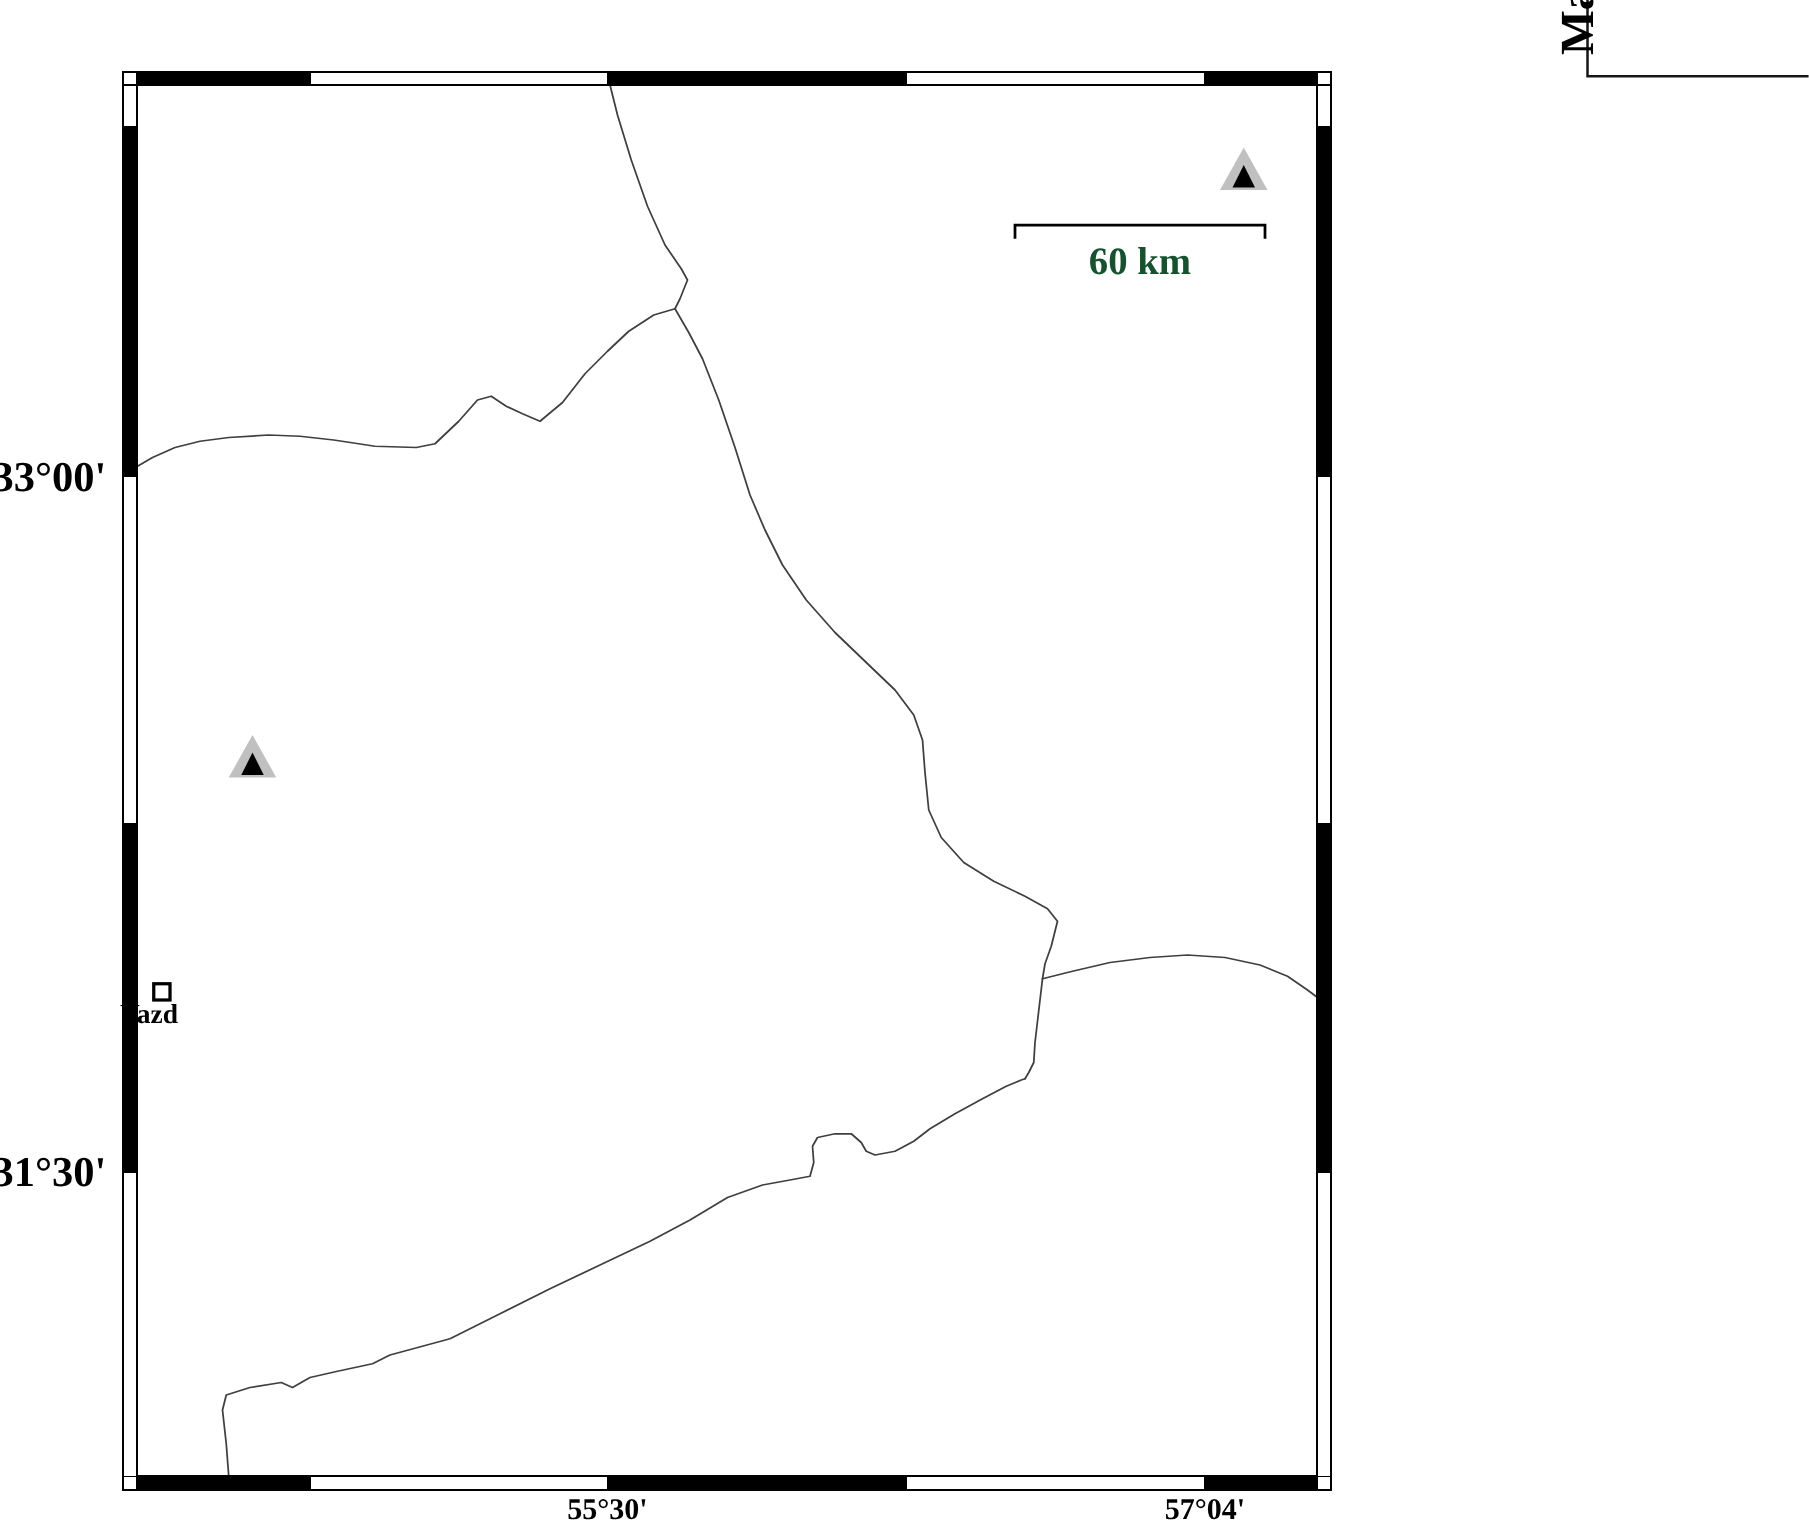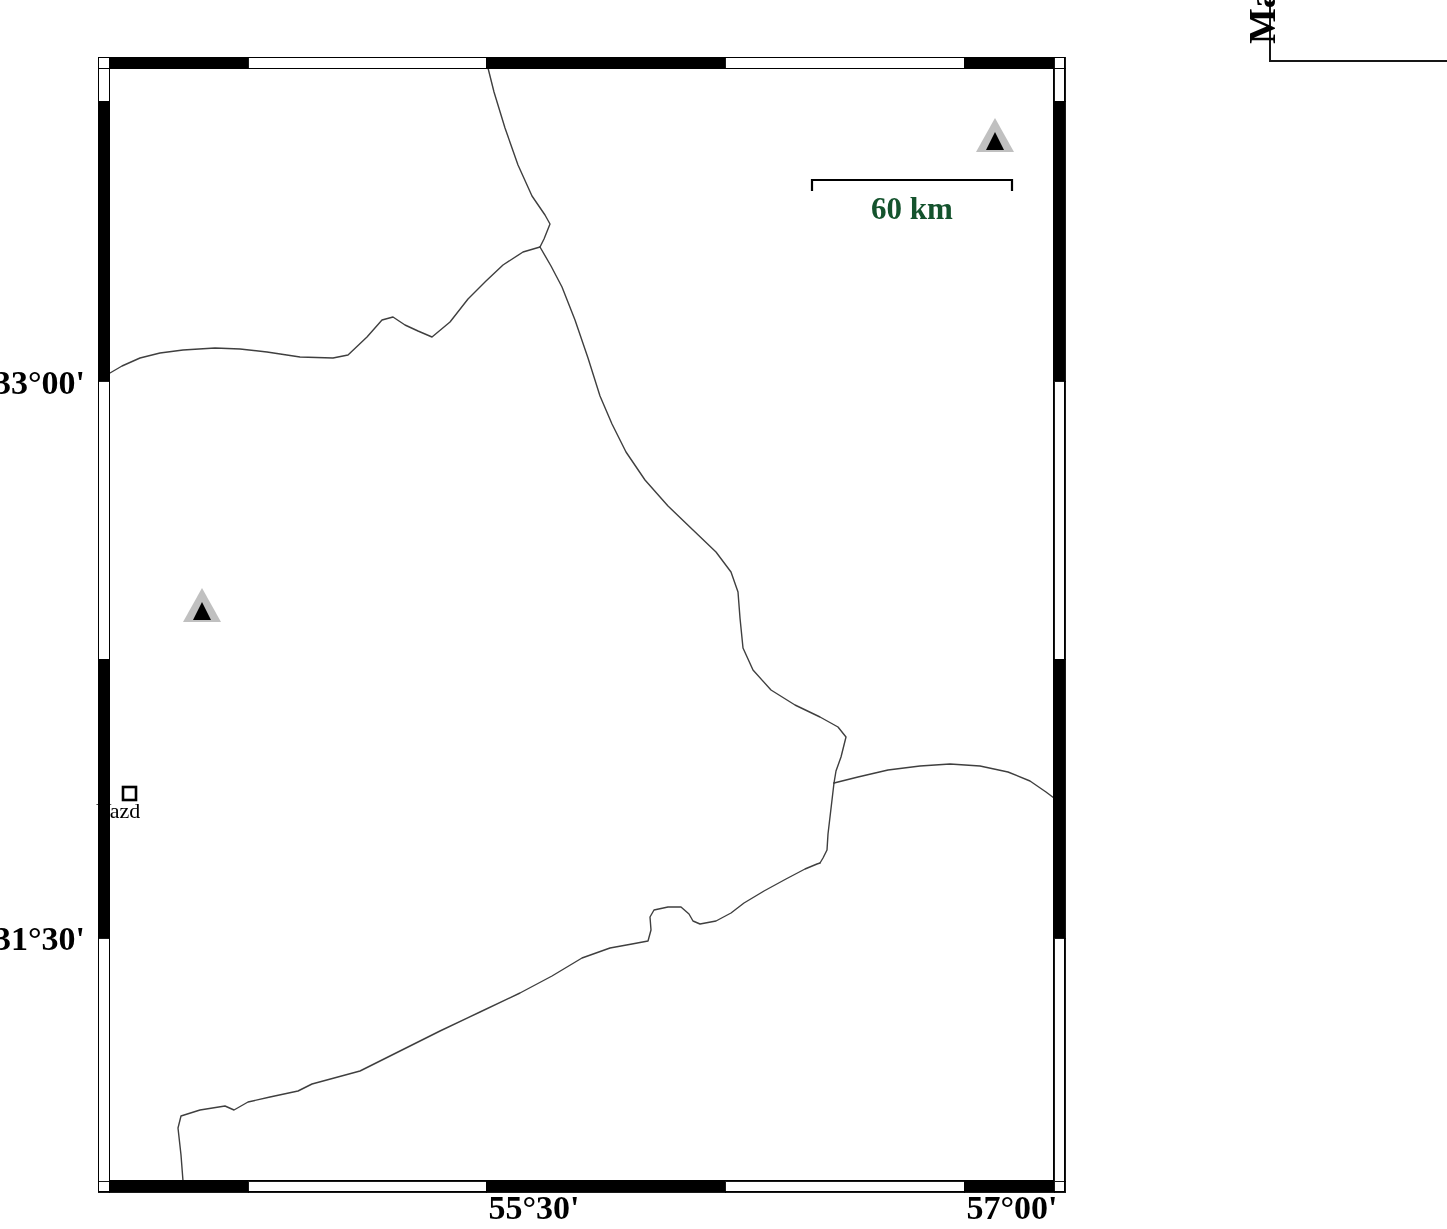--- a/index.html
+++ b/index.html
@@ -4,26 +4,26 @@
 <style>
   html,body{margin:0;padding:0;background:#ffffff;}
   #page{position:relative;width:1447px;height:1229px;background:#ffffff;overflow:hidden;
         font-family:"Liberation Serif","DejaVu Serif",serif;}
   #map-svg{position:absolute;left:0;top:0;}
   .lat-label{position:absolute;right:1362px;font-weight:bold;font-size:34px;line-height:34px;
              white-space:nowrap;color:#000;}
   .lat-label.l0{top:366px;}
   .lat-label.l1{top:922px;}
   .lon-label{position:absolute;top:1191px;transform:translateX(-50%);font-weight:bold;
-             font-size:34px;line-height:34px;white-space:nowrap;color:#000;margin-left:48px;}
+             font-size:24px;line-height:34px;white-space:nowrap;color:#000;}
   .lon-label.b0{left:486px;}
   .lon-label.b1{left:964px;}
   .scale-label{position:absolute;left:912px;top:193px;transform:translateX(-50%);
                font-weight:bold;font-size:31px;line-height:31px;white-space:nowrap;color:#14532d;}
-  .city-label{position:absolute;left:96px;top:800px;font-weight:normal;font-size:22px;
+  .city-label{position:absolute;left:96px;top:800px;font-weight:bold;font-size:22px;
               line-height:22px;white-space:nowrap;color:#000;}
   .legend-box{position:absolute;left:1269px;top:-14px;width:192px;height:76px;
               box-sizing:border-box;border:2px solid #161616;background:#ffffff;}
   .legend-title{position:absolute;left:10px;top:18px;font-weight:bold;font-size:38px;
                 line-height:38px;white-space:nowrap;color:#000;
                 transform:rotate(-90deg);transform-origin:0 100%;}
 </style>
 </head>
 <body>
 
@@ -67,21 +67,21 @@
       <polygon points="986,150 1004,150 995,132" fill="#000000" stroke="none"></polygon>
       <polygon points="183,622 221,622 202,588" fill="#c0c0c0" stroke="none"></polygon>
       <polygon points="193,620 211,620 202,602" fill="#000000" stroke="none"></polygon>
       <rect x="123" y="787" width="13" height="13" fill="#fff" stroke="#000" stroke-width="2.6"></rect>
     </svg>
 
   <div class="lat-label l0">33°00'</div>
   <div class="lat-label l1">31°30'</div>
 
   <div class="lon-label b0">55°30'</div>
-  <div class="lon-label b1">57°00'</div>
+  <div class="lon-label b1">57°04'</div>
 
   <div class="scale-label">60 km</div>
 
   <div class="city-label">Yazd</div>
 
   <div class="legend-box">
     <span class="legend-title">Ma</span>
   </div>
 
 </div>

